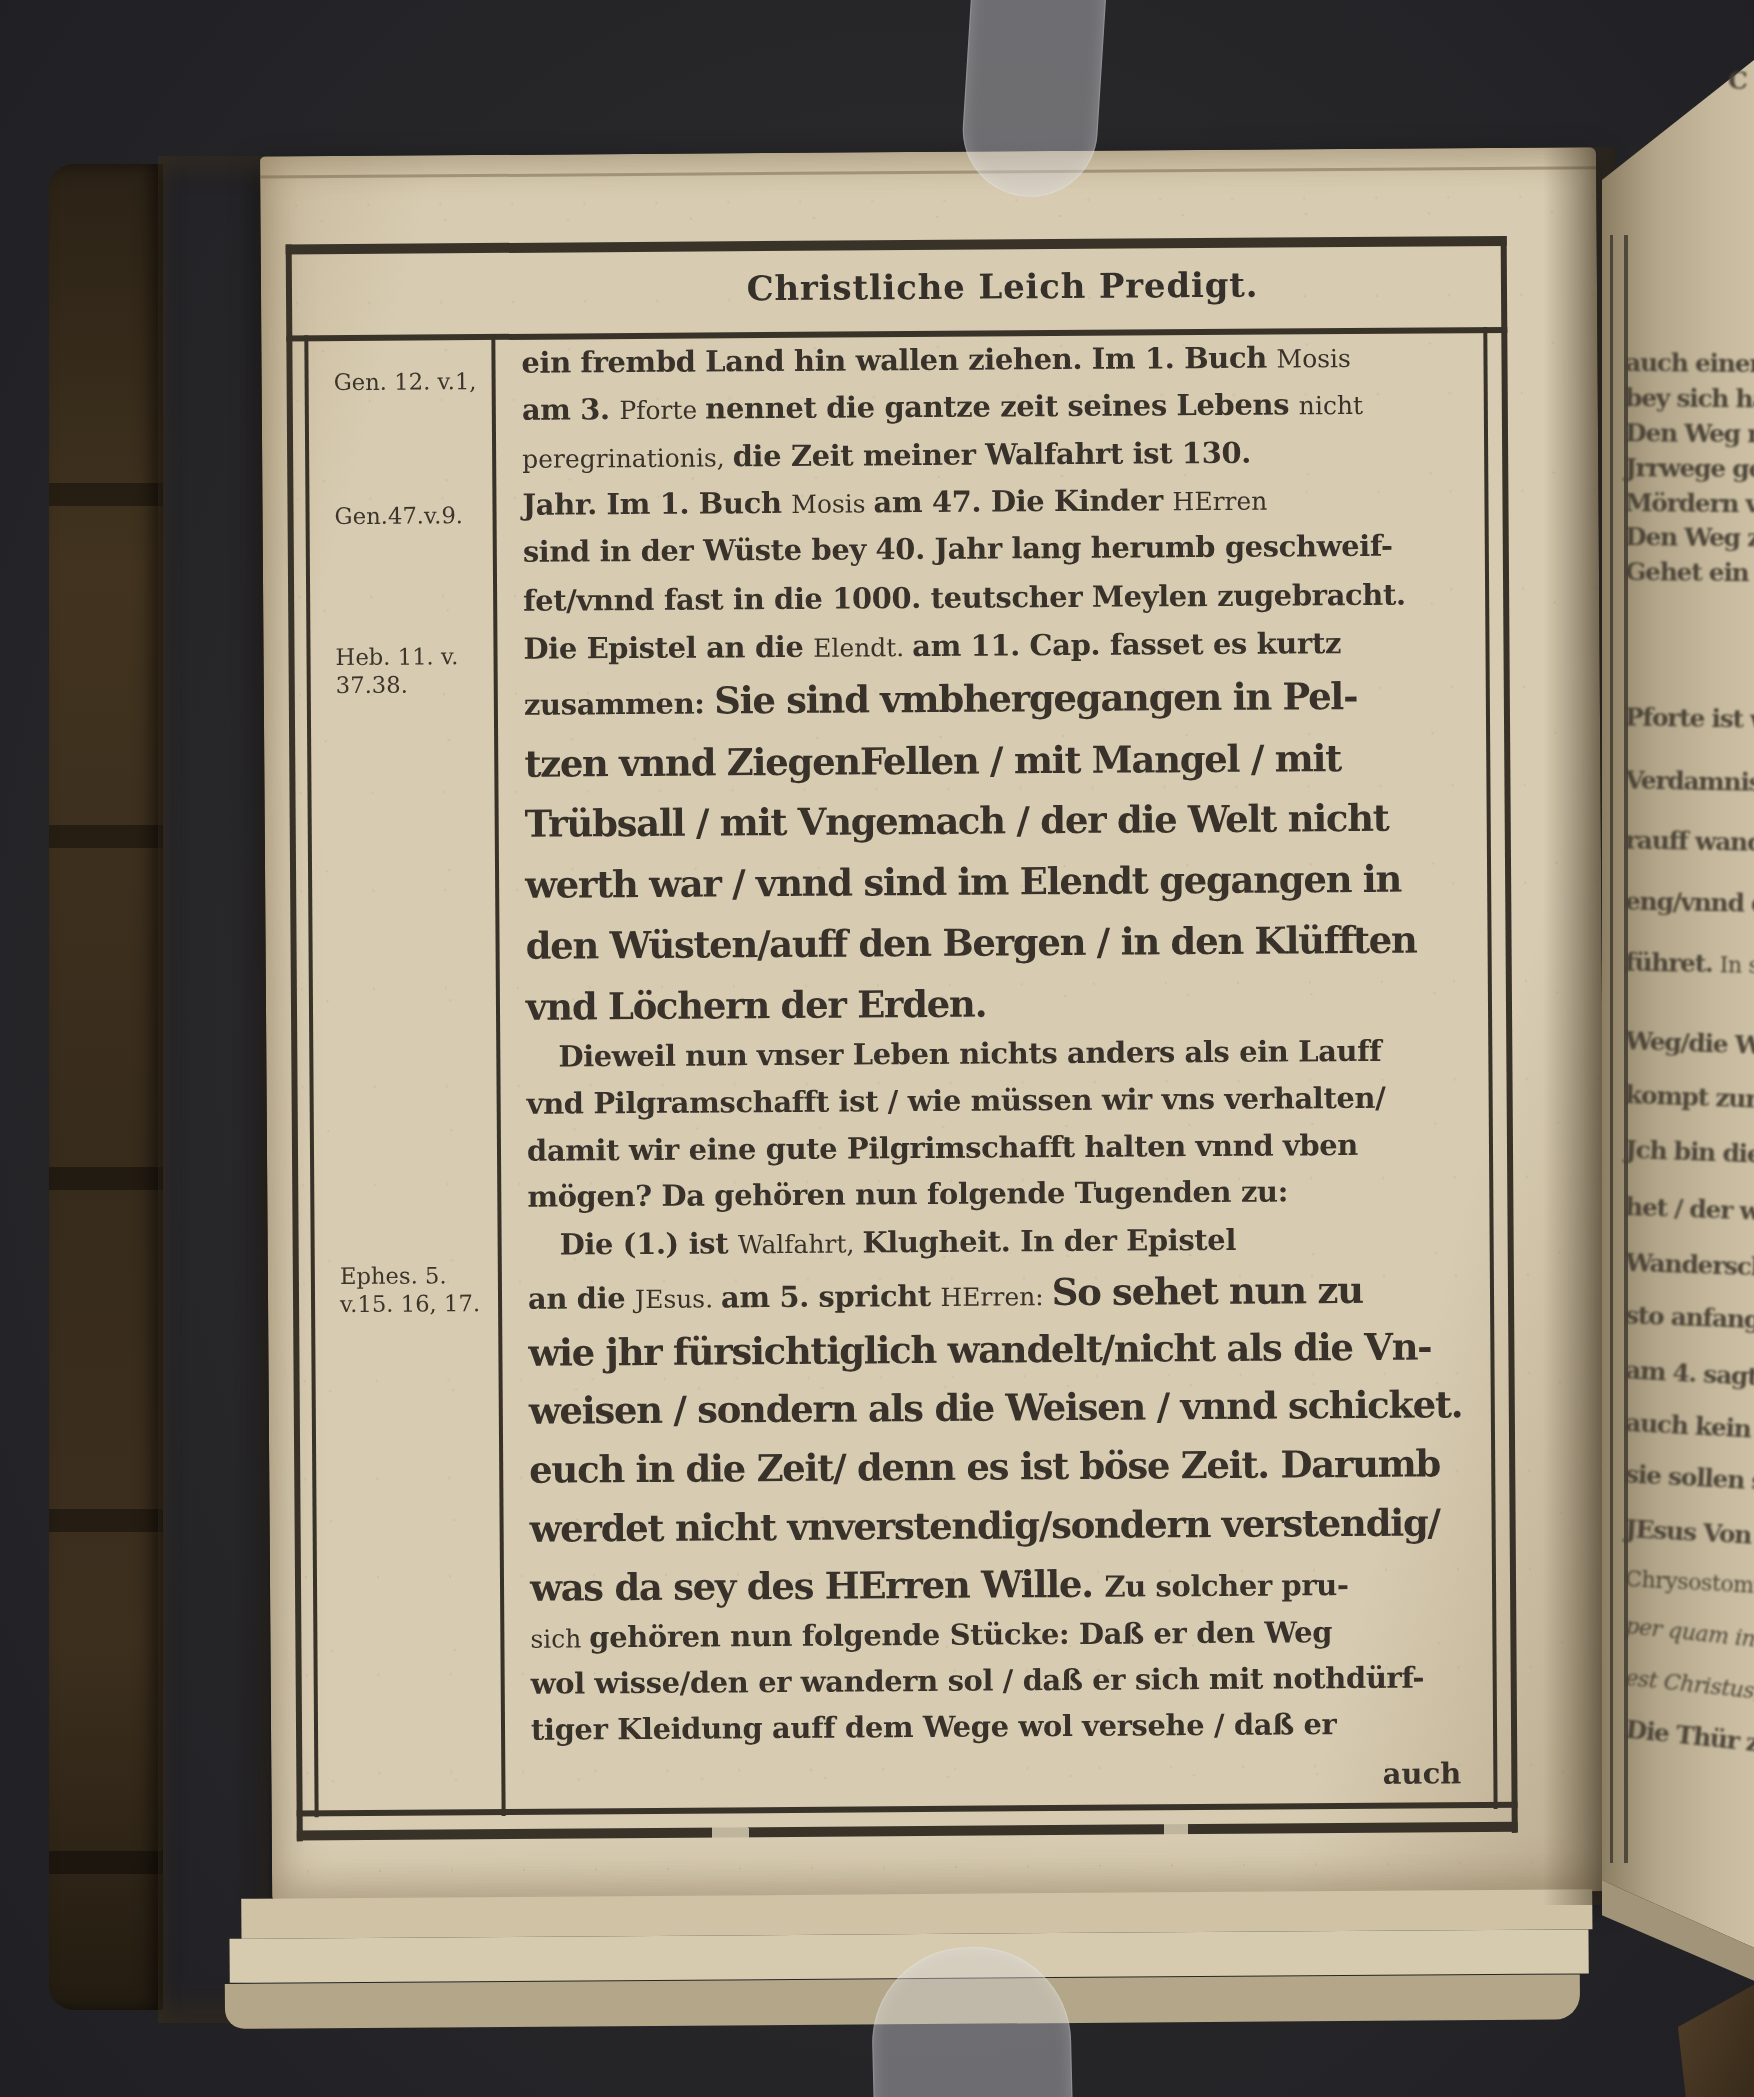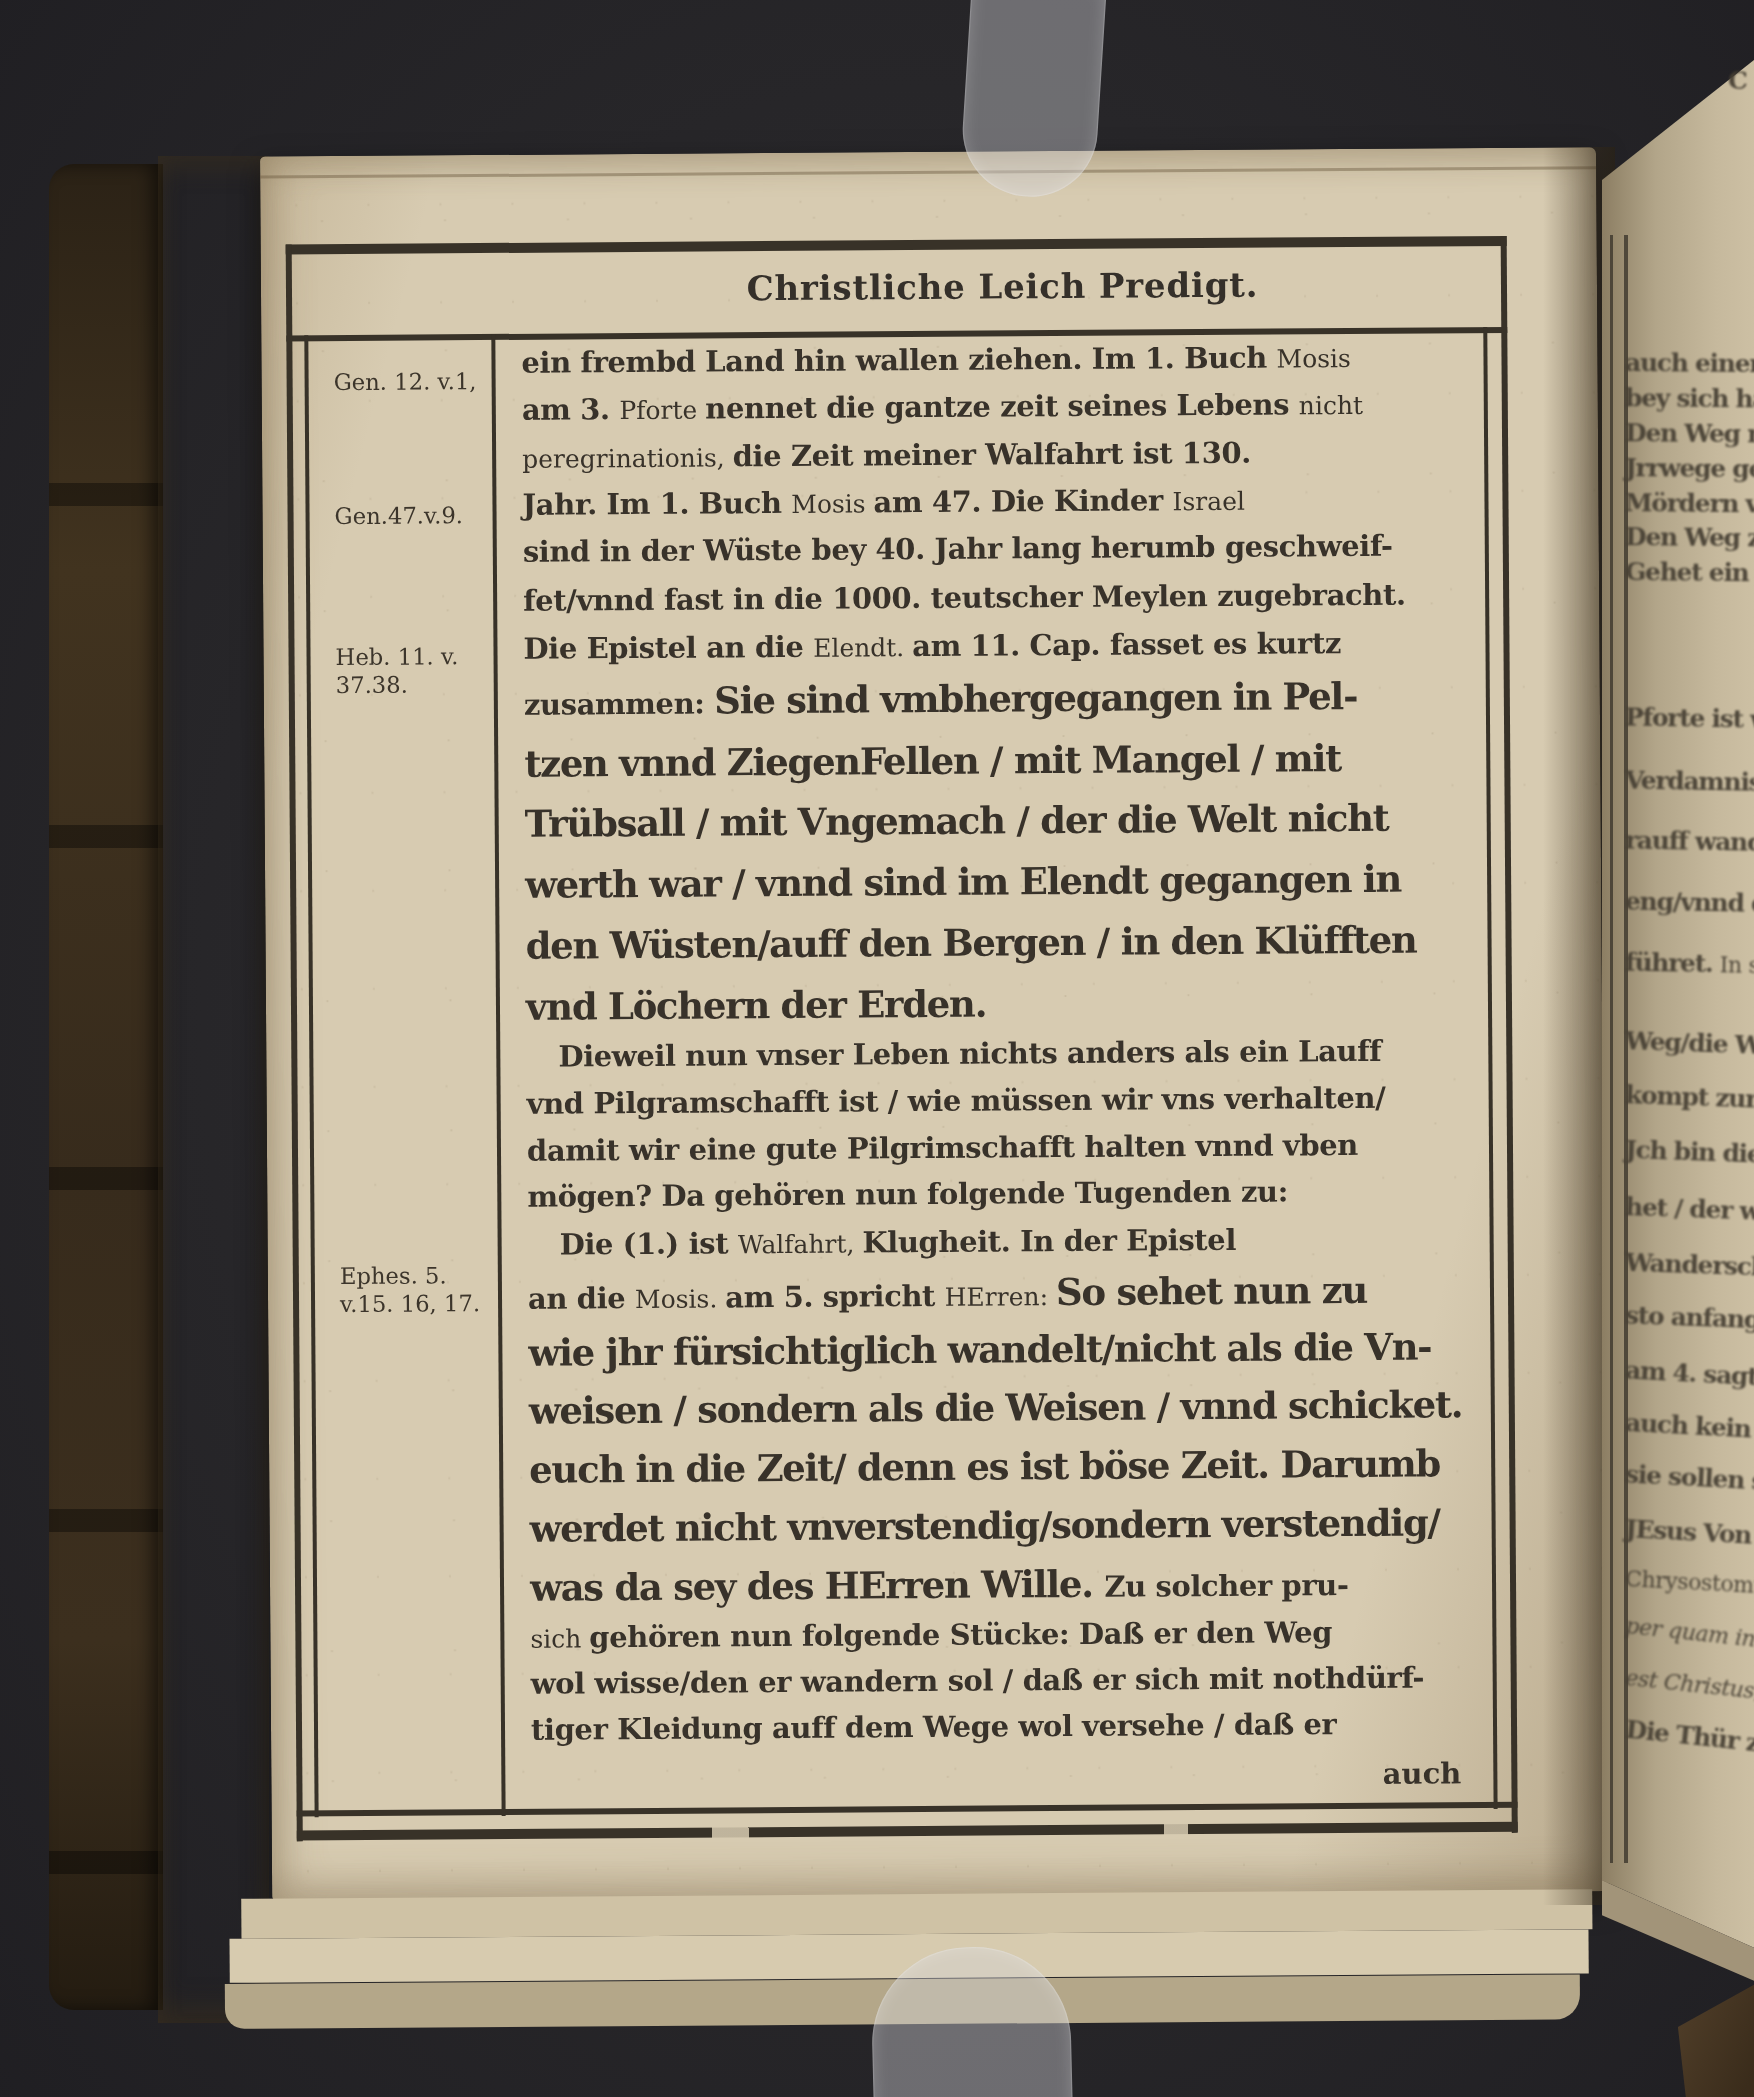--- a/index.html
+++ b/index.html
@@ -127,36 +127,36 @@
         </div>
         <div class="mnote" style="top: 1258px;">
           <div>Ephes. 5.</div>
           <div>v.15. 16, 17.</div>
         </div>
       </div>
     <div>
         <div class="line" style="top: 345px; left: 526px;"><span class="seg-fr">ein frembd Land hin wallen ziehen. Im 1. Buch </span><span class="seg-la">Mosis</span></div>
         <div class="line" style="top: 392px; left: 526px;"><span class="seg-fr">am 3. </span><span class="seg-la">Pforte </span><span class="seg-fr">nennet die gantze zeit seines Lebens </span><span class="seg-la">nicht</span></div>
         <div class="line" style="top: 440px; left: 526px;"><span class="seg-la">peregrinationis, </span><span class="seg-fr">die Zeit meiner Walfahrt ist 130.</span></div>
-        <div class="line" style="top: 487px; left: 526px;"><span class="seg-fr">Jahr. Im 1. Buch </span><span class="seg-la">Mosis </span><span class="seg-fr">am 47. Die Kinder </span><span class="seg-la">Israel</span></div>
+        <div class="line" style="top: 487px; left: 526px;"><span class="seg-fr">Jahr. Im 1. Buch </span><span class="seg-la">Mosis </span><span class="seg-fr">am 47. Die Kinder </span><span class="seg-la">HErren</span></div>
         <div class="line" style="top: 534px; left: 526px;"><span class="seg-fr">sind in der Wüste bey 40. Jahr lang herumb geschweif-</span></div>
         <div class="line" style="top: 583px; left: 526px;"><span class="seg-fr">fet/vnnd fast in die 1000. teutscher Meylen zugebracht.</span></div>
         <div class="line" style="top: 631px; left: 526px;"><span class="seg-fr">Die Epistel an die </span><span class="seg-la">Elendt. </span><span class="seg-fr">am 11. Cap. fasset es kurtz</span></div>
         <div class="line" style="top: 680px; left: 526px;"><span class="seg-fr">zusammen: </span><span class="seg-FR">Sie sind vmbhergegangen in Pel-</span></div>
         <div class="line" style="top: 742px; left: 526px;"><span class="seg-FR">tzen vnnd ZiegenFellen / mit Mangel / mit</span></div>
         <div class="line" style="top: 802px; left: 526px;"><span class="seg-FR">Trübsall / mit Vngemach / der die Welt nicht</span></div>
         <div class="line" style="top: 863px; left: 526px;"><span class="seg-FR">werth war / vnnd sind im Elendt gegangen in</span></div>
         <div class="line" style="top: 924px; left: 526px;"><span class="seg-FR">den Wüsten/auff den Bergen / in den Klüfften</span></div>
         <div class="line" style="top: 985px; left: 526px;"><span class="seg-FR">vnd Löchern der Erden.</span></div>
         <div class="line" style="top: 1039px; left: 558px;"><span class="seg-fr">Dieweil nun vnser Leben nichts anders als ein Lauff</span></div>
         <div class="line" style="top: 1086px; left: 526px;"><span class="seg-fr">vnd Pilgramschafft ist / wie müssen wir vns verhalten/</span></div>
         <div class="line" style="top: 1133px; left: 526px;"><span class="seg-fr">damit wir eine gute Pilgrimschafft halten vnnd vben</span></div>
         <div class="line" style="top: 1179px; left: 526px;"><span class="seg-fr">mögen? Da gehören nun folgende Tugenden zu:</span></div>
         <div class="line" style="top: 1227px; left: 558px;"><span class="seg-fr">Die (1.) ist </span><span class="seg-la">Walfahrt, </span><span class="seg-fr">Klugheit. In der Epistel</span></div>
-        <div class="line" style="top: 1274px; left: 526px;"><span class="seg-fr">an die </span><span class="seg-la">Mosis. </span><span class="seg-fr">am 5. spricht </span><span class="seg-la">HErren: </span><span class="seg-FR">So sehet nun zu</span></div>
+        <div class="line" style="top: 1274px; left: 526px;"><span class="seg-fr">an die </span><span class="seg-la">JEsus. </span><span class="seg-fr">am 5. spricht </span><span class="seg-la">HErren: </span><span class="seg-FR">So sehet nun zu</span></div>
         <div class="line" style="top: 1331px; left: 526px;"><span class="seg-FR">wie jhr fürsichtiglich wandelt/nicht als die Vn-</span></div>
         <div class="line" style="top: 1389px; left: 526px;"><span class="seg-FR">weisen / sondern als die Weisen / vnnd schicket.</span></div>
         <div class="line" style="top: 1448px; left: 526px;"><span class="seg-FR">euch in die Zeit/ denn es ist böse Zeit. Darumb</span></div>
         <div class="line" style="top: 1507px; left: 526px;"><span class="seg-FR">werdet nicht vnverstendig/sondern verstendig/</span></div>
         <div class="line" style="top: 1566px; left: 526px;"><span class="seg-FR">was da sey des HErren Wille. </span><span class="seg-fr">Zu solcher pru-</span></div>
         <div class="line" style="top: 1620px; left: 526px;"><span class="seg-la">sich </span><span class="seg-fr">gehören nun folgende Stücke: Daß er den Weg</span></div>
         <div class="line" style="top: 1666px; left: 526px;"><span class="seg-fr">wol wisse/den er wandern sol / daß er sich mit nothdürf-</span></div>
         <div class="line" style="top: 1712px; left: 526px;"><span class="seg-fr">tiger Kleidung auff dem Wege wol versehe / daß er</span></div>
       </div>
 

